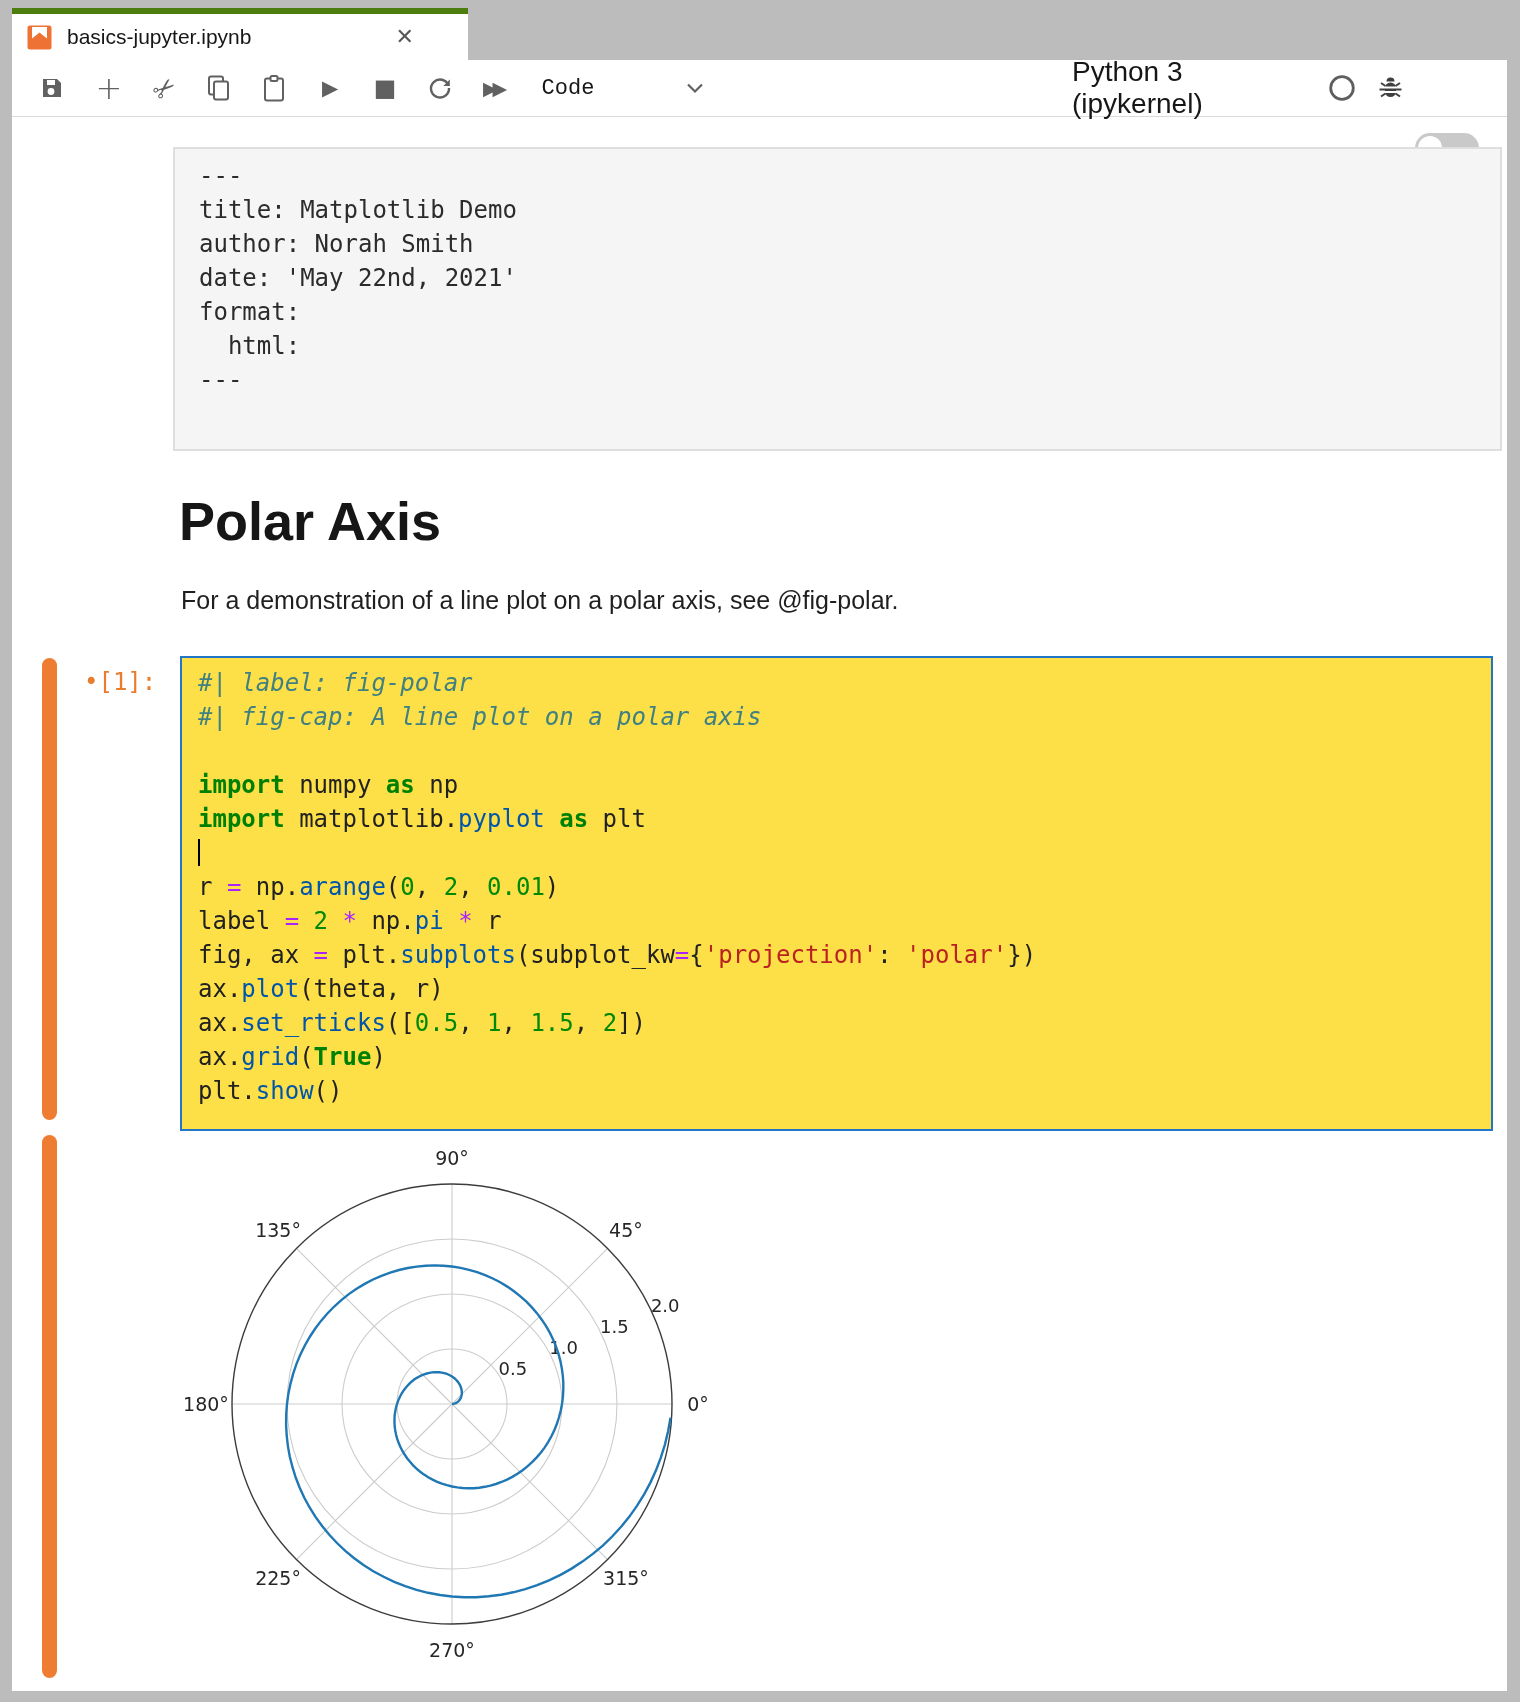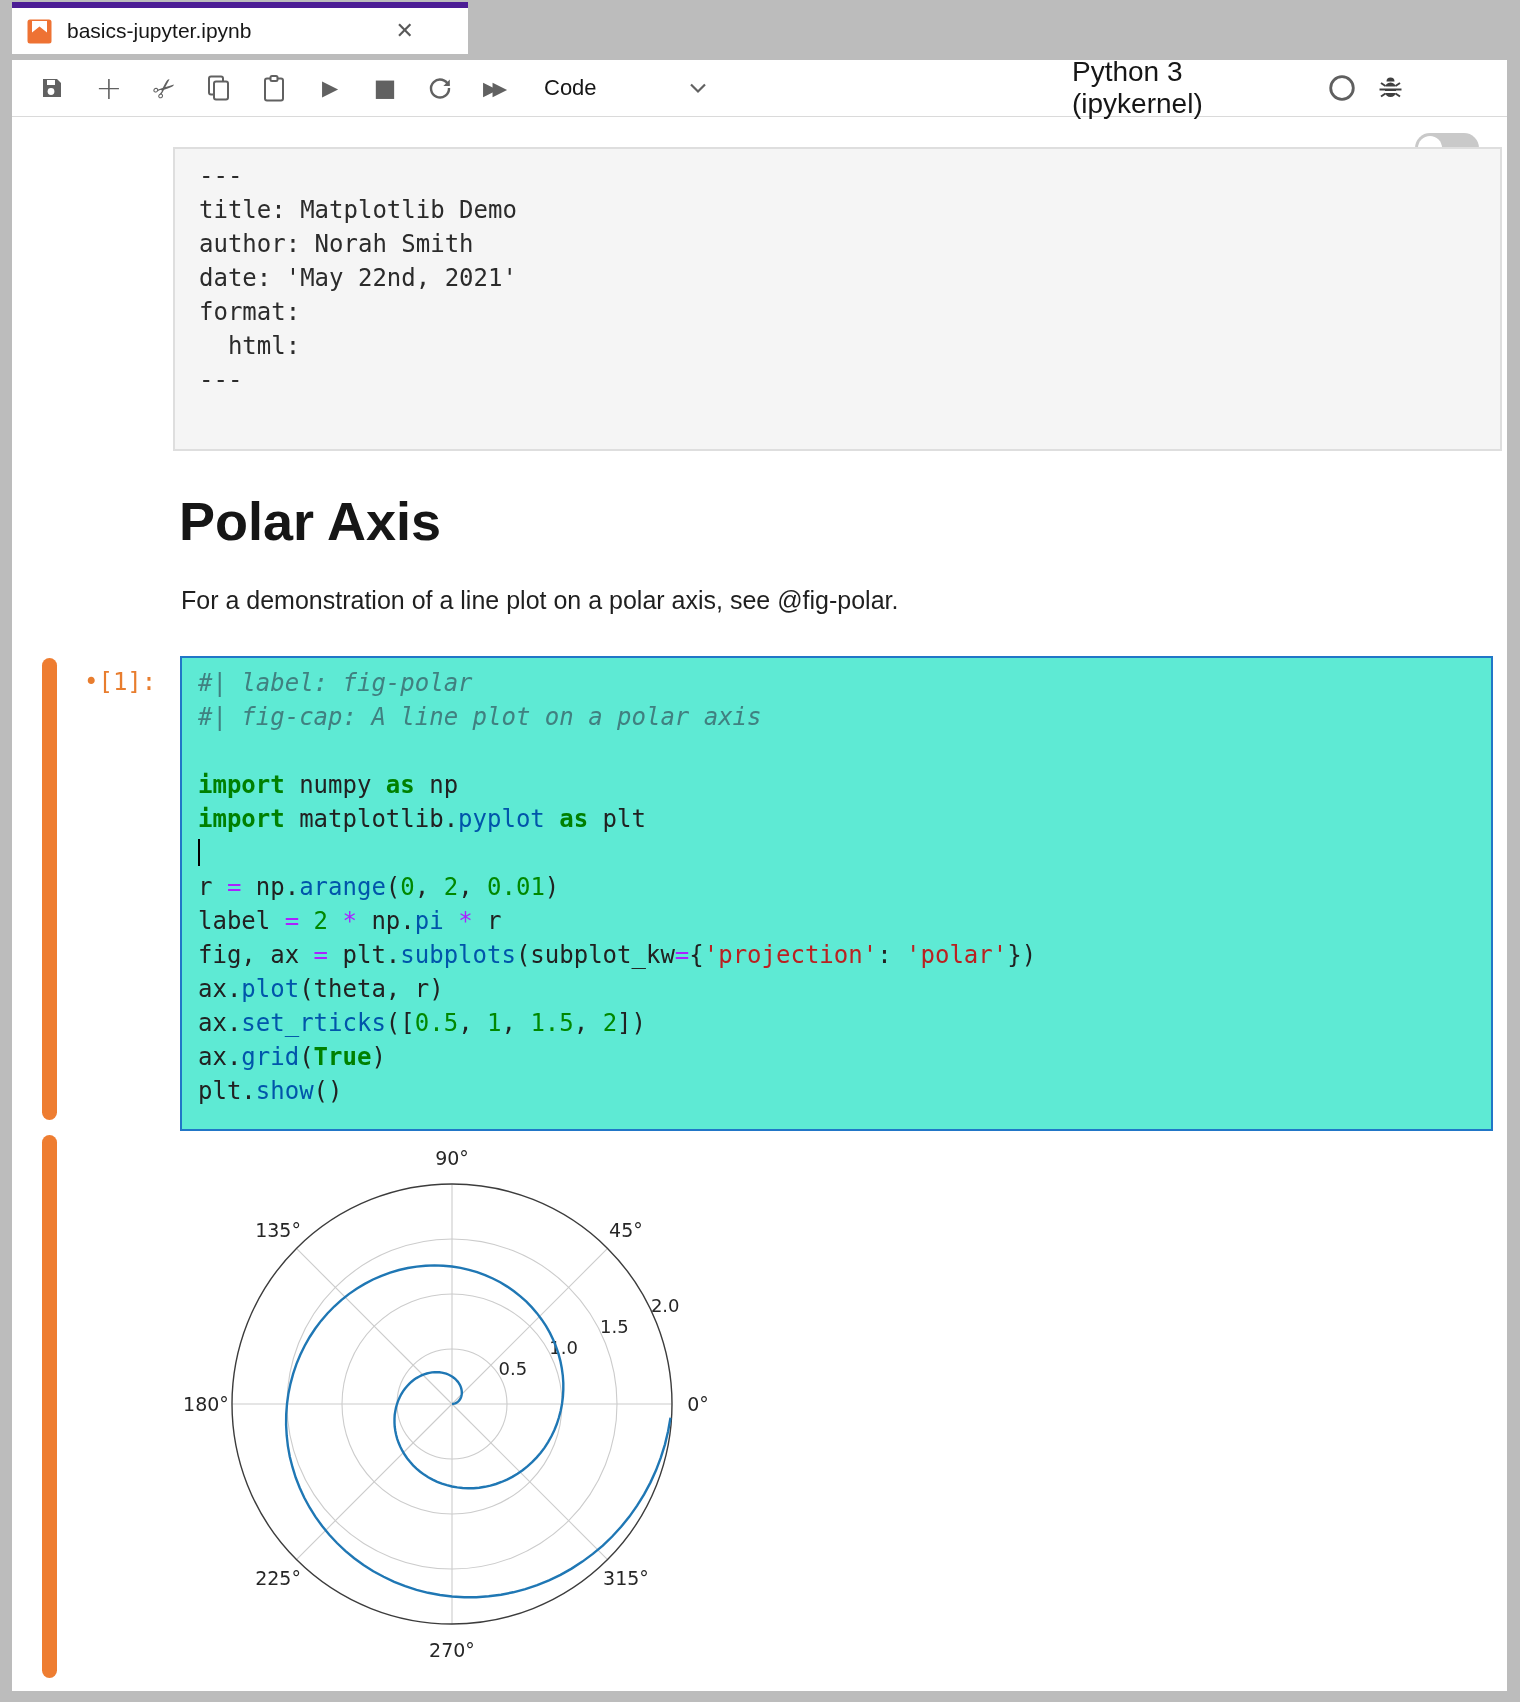--- a/index.html
+++ b/index.html
@@ -1,20 +1,20 @@
 <!DOCTYPE html>
 <html><head>
 <meta charset="utf-8">
 <style>
   html,body{margin:0;padding:0;}
   body{width:1520px;height:1702px;background:#bcbcbc;font-family:"Liberation Sans",sans-serif;position:relative;overflow:hidden;}
   .abs{position:absolute;}
 
   
-  .tab{left:12px;top:2px;width:428px;height:46px;background:#ffffff;border-top:6px solid #4c1d95;display:flex;align-items:center;gap:14px;padding:0 14px;box-sizing:content-box;}
+  .tab{left:12px;top:8px;width:428px;height:46px;background:#ffffff;border-top:6px solid #4d7c0f;display:flex;align-items:center;gap:14px;padding:0 14px;box-sizing:content-box;}
   .tab-title{font-size:21px;color:#161616;flex:1;}
   .tab-close{font-size:22px;color:#595959;cursor:pointer;padding-right:40px;}
 
   
   .window{left:12px;top:60px;width:1495px;height:1631px;background:#ffffff;}
 
   
   .toolbar{left:12px;top:60px;width:1495px;height:56px;background:#fff;border-bottom:1px solid #dadada;}
   .tbtn{position:absolute;top:0;height:56px;display:flex;align-items:center;justify-content:center;color:#616161;}
   .glyph{font-family:"DejaVu Sans",sans-serif;}
@@ -30,21 +30,21 @@
 
   
   .raw-cell{left:173px;top:147px;width:1301px;height:290px;background:#f5f5f5;border:2px solid #dedede;padding:10px 0 0 24px;box-sizing:content-box;}
   .raw-line{font-family:"DejaVu Sans Mono",monospace;font-size:24px;line-height:34px;color:#2b2b2b;white-space:pre;}
 
   .md-heading{left:179px;top:490px;font-size:54px;font-weight:bold;color:#161616;letter-spacing:0px;}
   .md-para{left:181px;top:586px;font-size:25px;color:#1f1f1f;}
 
   .exec-prompt{left:84px;top:668px;font-family:"DejaVu Sans Mono",monospace;font-size:24px;color:#e87d2e;}
 
-  .code-cell{left:180px;top:656px;width:1293px;height:463px;border:2px solid #2176c7;background:#5eead4;padding:8px 0 0 16px;box-sizing:content-box;cursor:text;}
+  .code-cell{left:180px;top:656px;width:1293px;height:463px;border:2px solid #2176c7;background:#fde047;padding:8px 0 0 16px;box-sizing:content-box;cursor:text;}
   .cl{font-family:"DejaVu Sans Mono",monospace;font-size:24px;line-height:34px;white-space:pre;color:#212121;}
   .tk-comment{color:#408080;font-style:italic;}
   .tk-keyword{color:#008000;font-weight:bold;}
   .tk-property{color:#0055aa;}
   .tk-operator{color:#aa22ff;}
   .tk-number{color:#008800;}
   .tk-string{color:#ba2121;}
   .tk-plain{color:#212121;}
   .cursor{display:inline-block;width:2px;height:27px;background:#000;vertical-align:-5px;}
 
@@ -111,21 +111,21 @@
     <span style="display:flex;">
       <svg width="26" height="26" viewBox="0 0 26 26" fill="none">
         <path d="M21.5 10.5 A9 9 0 1 0 22 13" stroke="#616161" stroke-width="2.4"></path>
         <path d="M22.8 4.5 L22.8 11 L16.4 11 Z" fill="#616161"></path>
       </svg>
     </span>
   </div>
   <div class="tbtn" style="left:459px;width:48px;">
     <span class="glyph ff-glyph">▶▶</span>
   </div>
-  <div class="tbtn" style="left:520px;width:170px;justify-content:flex-start;gap:0;">
+  <div class="tbtn" style="left:520px;width:170px;justify-content:center;gap:0;font-family:Liberation Mono, monospace;">
     <span class="mode-label" style="padding-left:12px;">Code</span>
     <span style="display:flex;margin-left:92px;">
       <svg width="18" height="12" viewBox="0 0 18 12" fill="none" stroke="#616161" stroke-width="2.2">
         <path d="M2 2.5 L9 9.5 L16 2.5"></path>
       </svg>
     </span>
   </div>
   <div class="tbtn" style="left:1060px;width:232px;justify-content:flex-end;">
     <span class="kernel-label">Python 3 (ipykernel)</span>
   </div>

